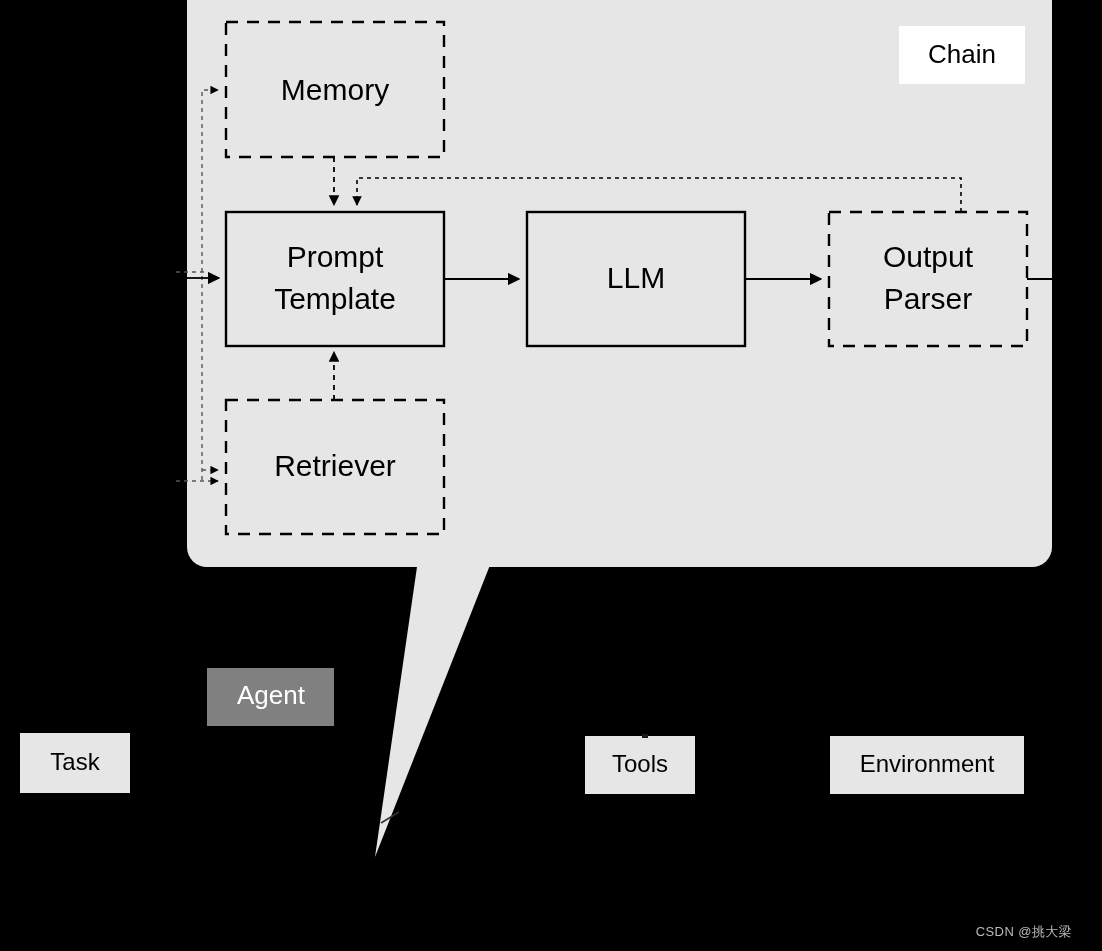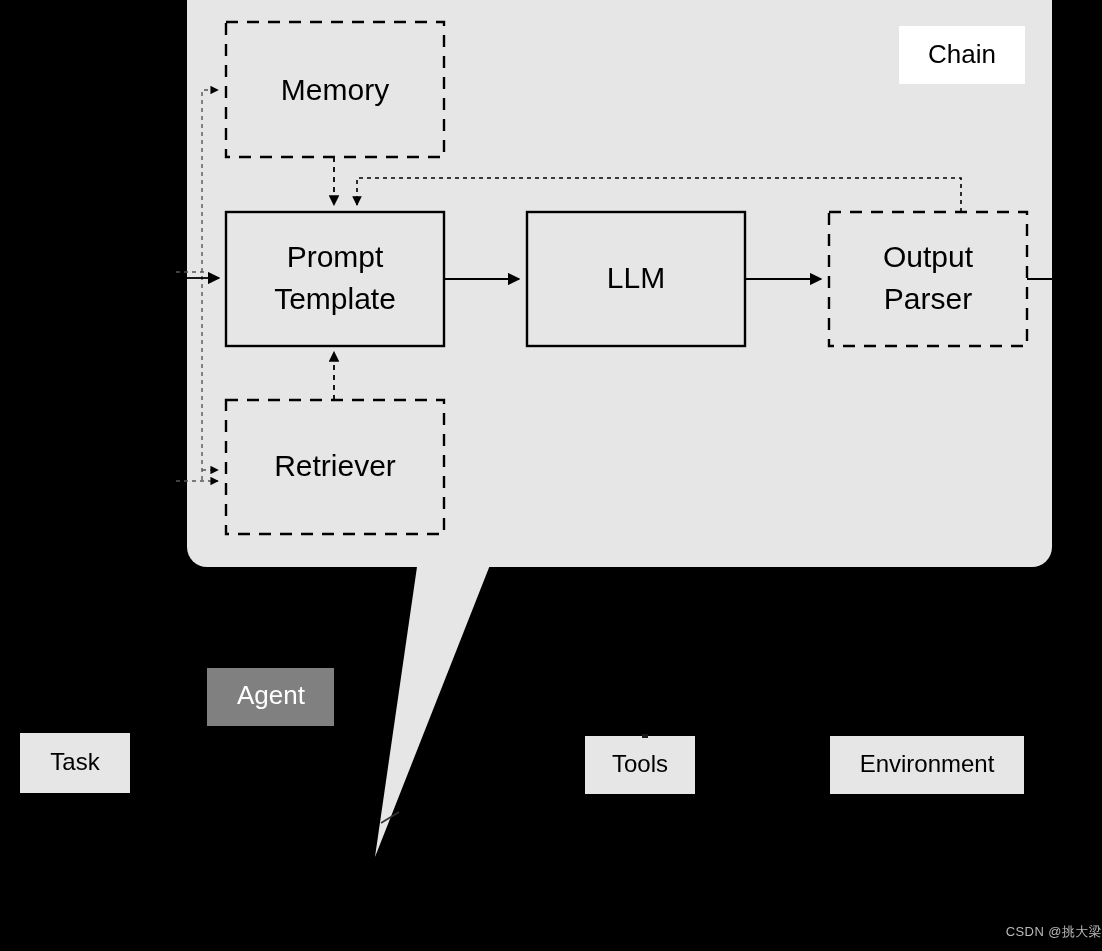--- a/index.html
+++ b/index.html
@@ -27,21 +27,21 @@
     fill: #000000;
     text-anchor: middle;
     dominant-baseline: middle;
   }
   .node-label.big   { font-size: 30px; }
   .node-label.mid   { font-size: 26px; }
   .node-label.small { font-size: 24px; }
   .node-label.white { fill: #ffffff; }
   .watermark {
     position: absolute;
-    right: 0;
+    right: 30px;
     bottom: 10px;
     color: #b9b9b9;
     font-size: 13px;
     font-family: "Liberation Sans", sans-serif;
     letter-spacing: 0.4px;
     white-space: nowrap;
   }
 </style>
 </head>
 <body>

